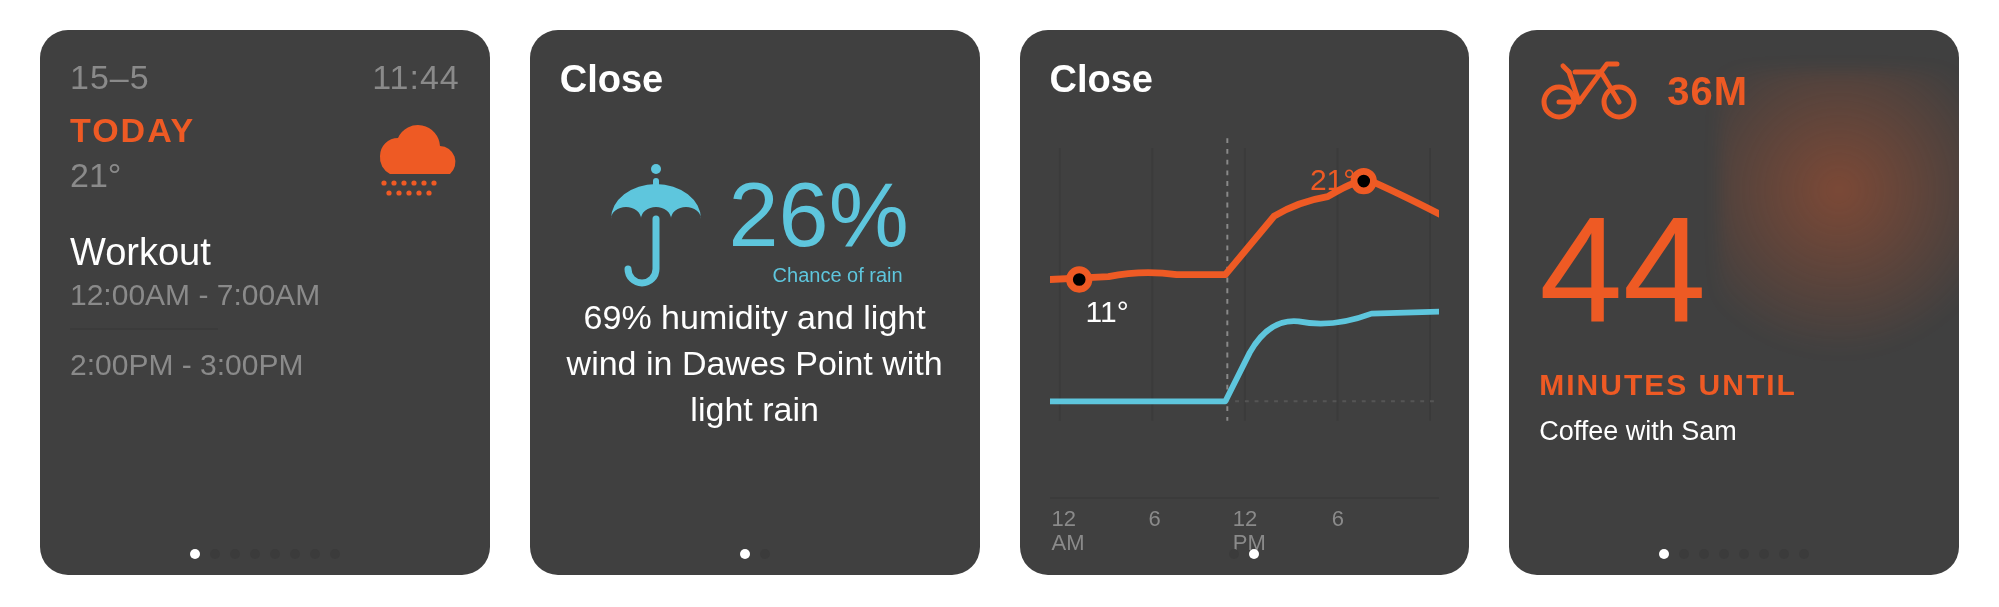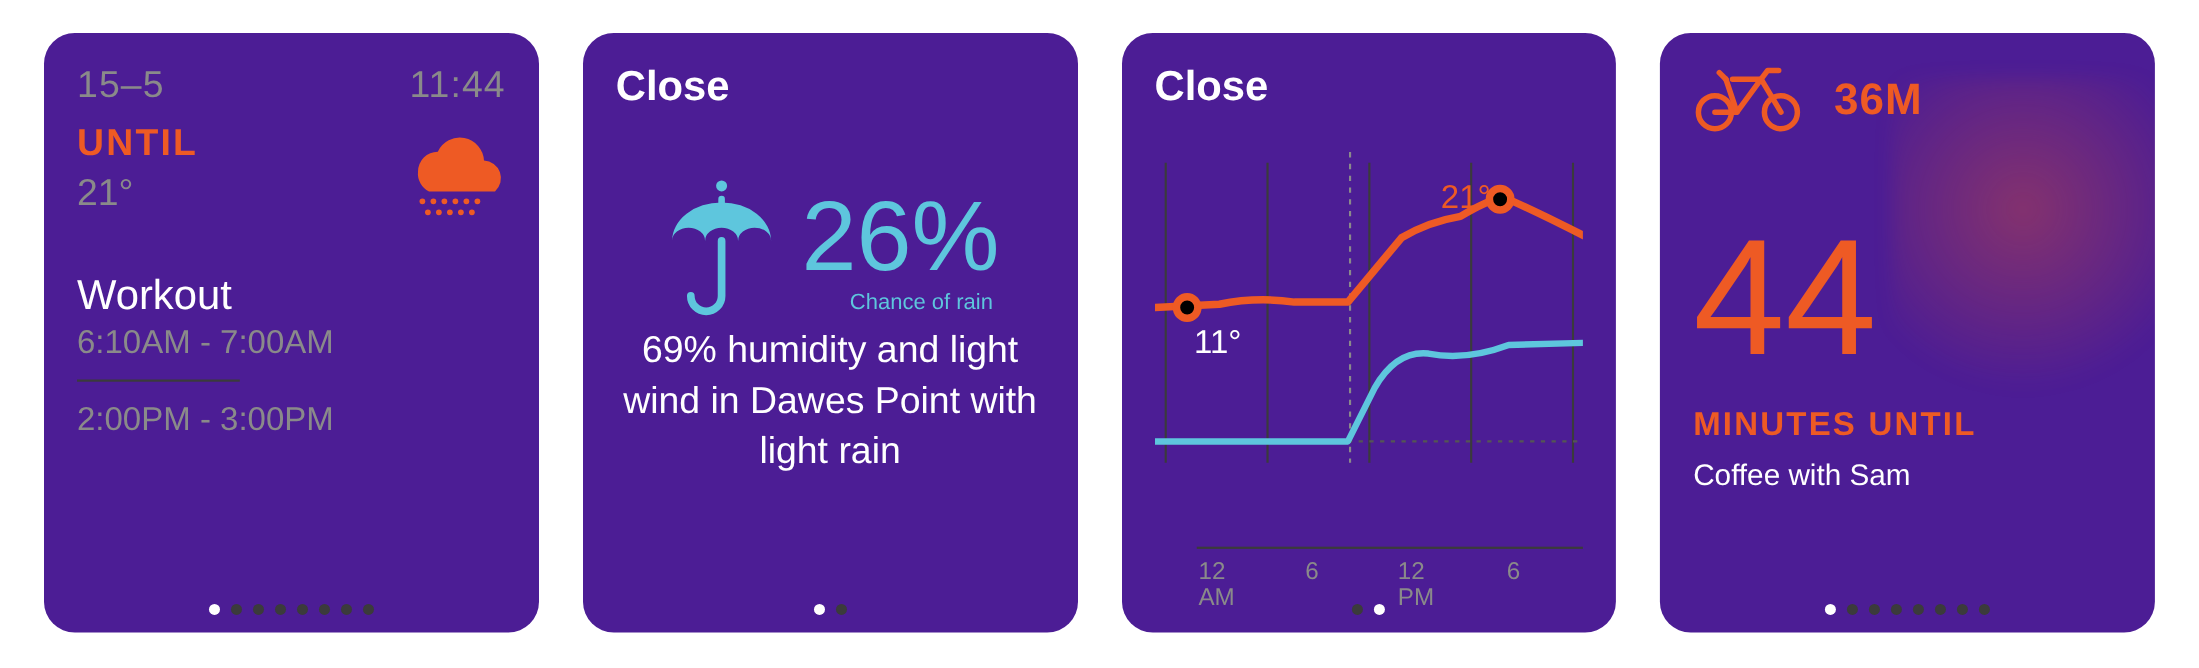--- a/index.html
+++ b/index.html
@@ -14,21 +14,21 @@
   .row {
     display: flex;
     gap: 40px;
     padding: 30px 40px;
     box-sizing: border-box;
     align-items: stretch;
   }
   .card {
     width: 455px;
     height: 545px;
-    background: #4c1d95;
+    background: #404040;
     border-radius: 28px;
     padding: 28px 30px 20px 30px;
     box-sizing: border-box;
     color: #fff;
     display: flex;
     flex-direction: column;
     position: relative;
     overflow: hidden;
   }
   .dots {
@@ -44,41 +44,41 @@
     background: #3b3b3b;
   }
   .dots .on { background: #ffffff; }
 
   
   .c1-top { display:flex; justify-content:space-between; color:#8a8a8a; font-size:34px; font-weight:400; letter-spacing:1px;}
   .c1-today { margin-top:14px; display:flex; justify-content:space-between; align-items:flex-start;}
   .c1-today-left { display:flex; flex-direction:column; }
   .c1-today-label { color:#ee5a24; font-size:34px; font-weight:700; letter-spacing:2px;}
   .c1-today-temp  { color:#8a8a8a; font-size:34px; margin-top:6px; font-weight:500;}
-  .c1-events { margin-top:42px; }
+  .c1-events { margin-top:26px; }
   .c1-ev-title { font-size:38px; color:#fff; font-weight:400;}
   .c1-ev-time  { font-size:30px; color:#8a8a8a; margin-top:4px;}
   .c1-hr { border:none; border-top:2px solid #3b3b3b; margin:16px 0 18px 0; width:38%; }
 
   
   .close-link { color:#fff; font-size:38px; font-weight:700; cursor:pointer; }
   .c2-row { display:flex; align-items:center; justify-content:center; gap:18px; margin-top:60px; }
   .c2-pct { display:flex; flex-direction:column; align-items:flex-start;}
   .c2-pct-big { color:#5ec6dd; font-size:90px; font-weight:300; line-height:1; }
   .c2-pct-sub { color:#5ec6dd; font-size:20px; margin-top:4px; align-self:flex-end; padding-right:6px;}
   .c2-desc { color:#fff; font-size:34px; text-align:center; line-height:1.35; }
 
   
   .c3-chart { position:relative; flex:1; margin-top:8px; }
   .c3-chart svg { position:absolute; inset:0; }
   .c3-label { position:absolute; font-size:30px; font-weight:500; }
   .c3-lab-hi { color:#ee5a24; right:84px; top:54px; }
   .c3-lab-lo { color:#fff;    left:36px sanosacitop:182px; } 
   .c3-lab-lo { left:36px; top:186px; }
-  .c3-xaxis { position:absolute; left:0; right:0; bottom:0; border-top:2px solid #3b3b3b; padding-top:8px; display:flex; color:#8a8a8a; font-size:22px;margin-left:38px; }
+  .c3-xaxis { position:absolute; left:0; right:0; bottom:0; border-top:2px solid #3b3b3b; padding-top:8px; display:flex; color:#8a8a8a; font-size:22px; }
   .c3-xaxis div { line-height:1.1; }
 
   
   .c4-top { display:flex; align-items:center; gap:28px; }
   .c4-dur { color:#ee5a24; font-size:40px; font-weight:600; letter-spacing:1px;}
   .c4-big { color:#ee5a24; font-size:150px; font-weight:400; line-height:1; margin-top:70px;}
   .c4-mid { color:#ee5a24; font-size:30px; font-weight:600; letter-spacing:2px; margin-top:24px;}
   .c4-ev  { color:#fff; font-size:27px; margin-top:14px;}
   .c4-bg {
     position:absolute; right:-60px; top:40px; width:300px; height:300px;
@@ -96,21 +96,21 @@
 <div class="row">
 
   <div class="card">
     <div class="c1-top">
       <span data-bind="card1.date">15–5</span>
       <span data-bind="card1.clock">11:44</span>
     </div>
 
     <div class="c1-today">
       <div class="c1-today-left">
-        <span class="c1-today-label" data-bind="card1.today_label">UNTIL</span>
+        <span class="c1-today-label" data-bind="card1.today_label">TODAY</span>
         <span class="c1-today-temp" data-bind="card1.temp">21°</span>
       </div>
       <span>
         <svg class="c1-cloud" width="110" height="90" viewBox="0 0 110 90">
           <path d="M30 45 a18 18 0 0 1 18-18 a22 22 0 0 1 42 8 a16 16 0 0 1 10 28 h-60 a18 18 0 0 1 -10-18 z" fill="#ee5a24"></path>
 
           <g fill="#ee5a24">
             <circle cx="34" cy="72" r="2.6"></circle>
               <circle cx="44" cy="72" r="2.6"></circle>
               <circle cx="54" cy="72" r="2.6"></circle>
@@ -123,21 +123,21 @@
             <circle cx="69" cy="82" r="2.6"></circle>
               <circle cx="79" cy="82" r="2.6"></circle>
           </g>
         </svg>
       </span>
     </div>
 
     <div class="c1-events">
       <div>
         <div class="c1-ev-title" data-bind="card1.events.0.title">Workout</div>
-        <div class="c1-ev-time" data-bind="card1.events.0.time">6:10AM - 7:00AM</div>
+        <div class="c1-ev-time" data-bind="card1.events.0.time">12:00AM - 7:00AM</div>
       </div>
       <hr class="c1-hr">
       <div>
         <div class="c1-ev-time" data-bind="card1.events.1.time">2:00PM - 3:00PM</div>
       </div>
     </div>
 
     <div class="dots">
         <span class="on"></span>
         <span></span>

